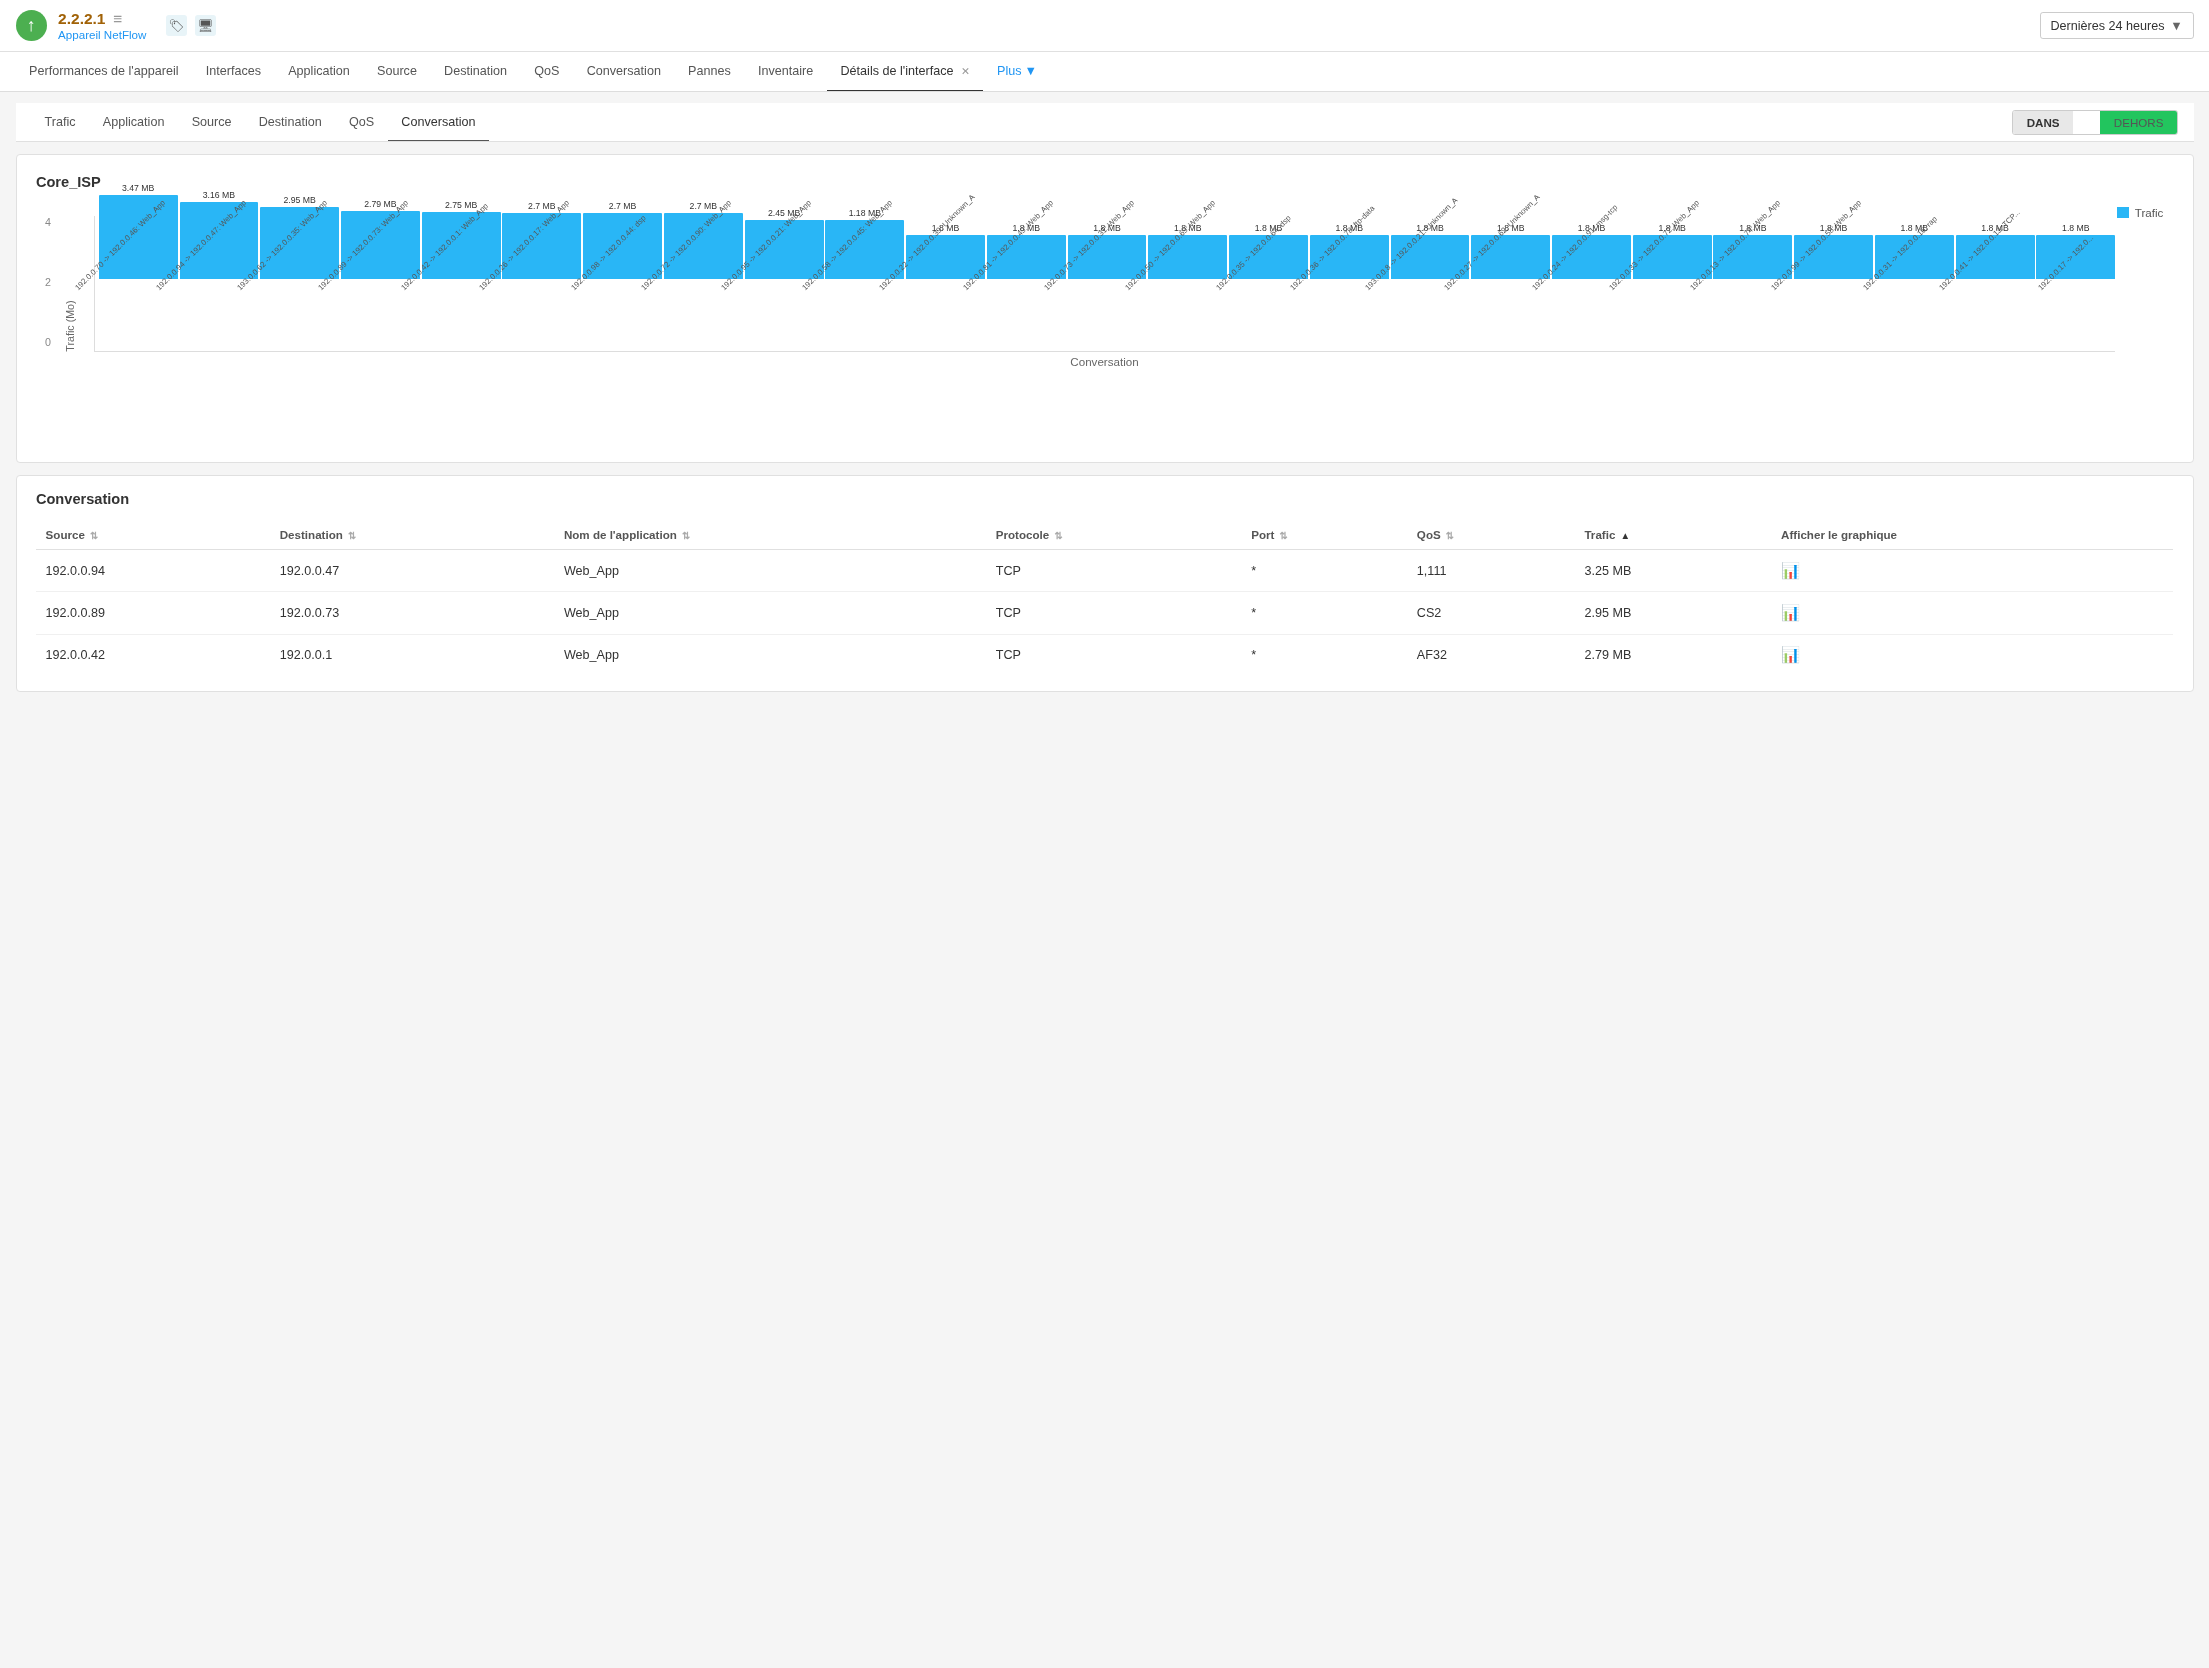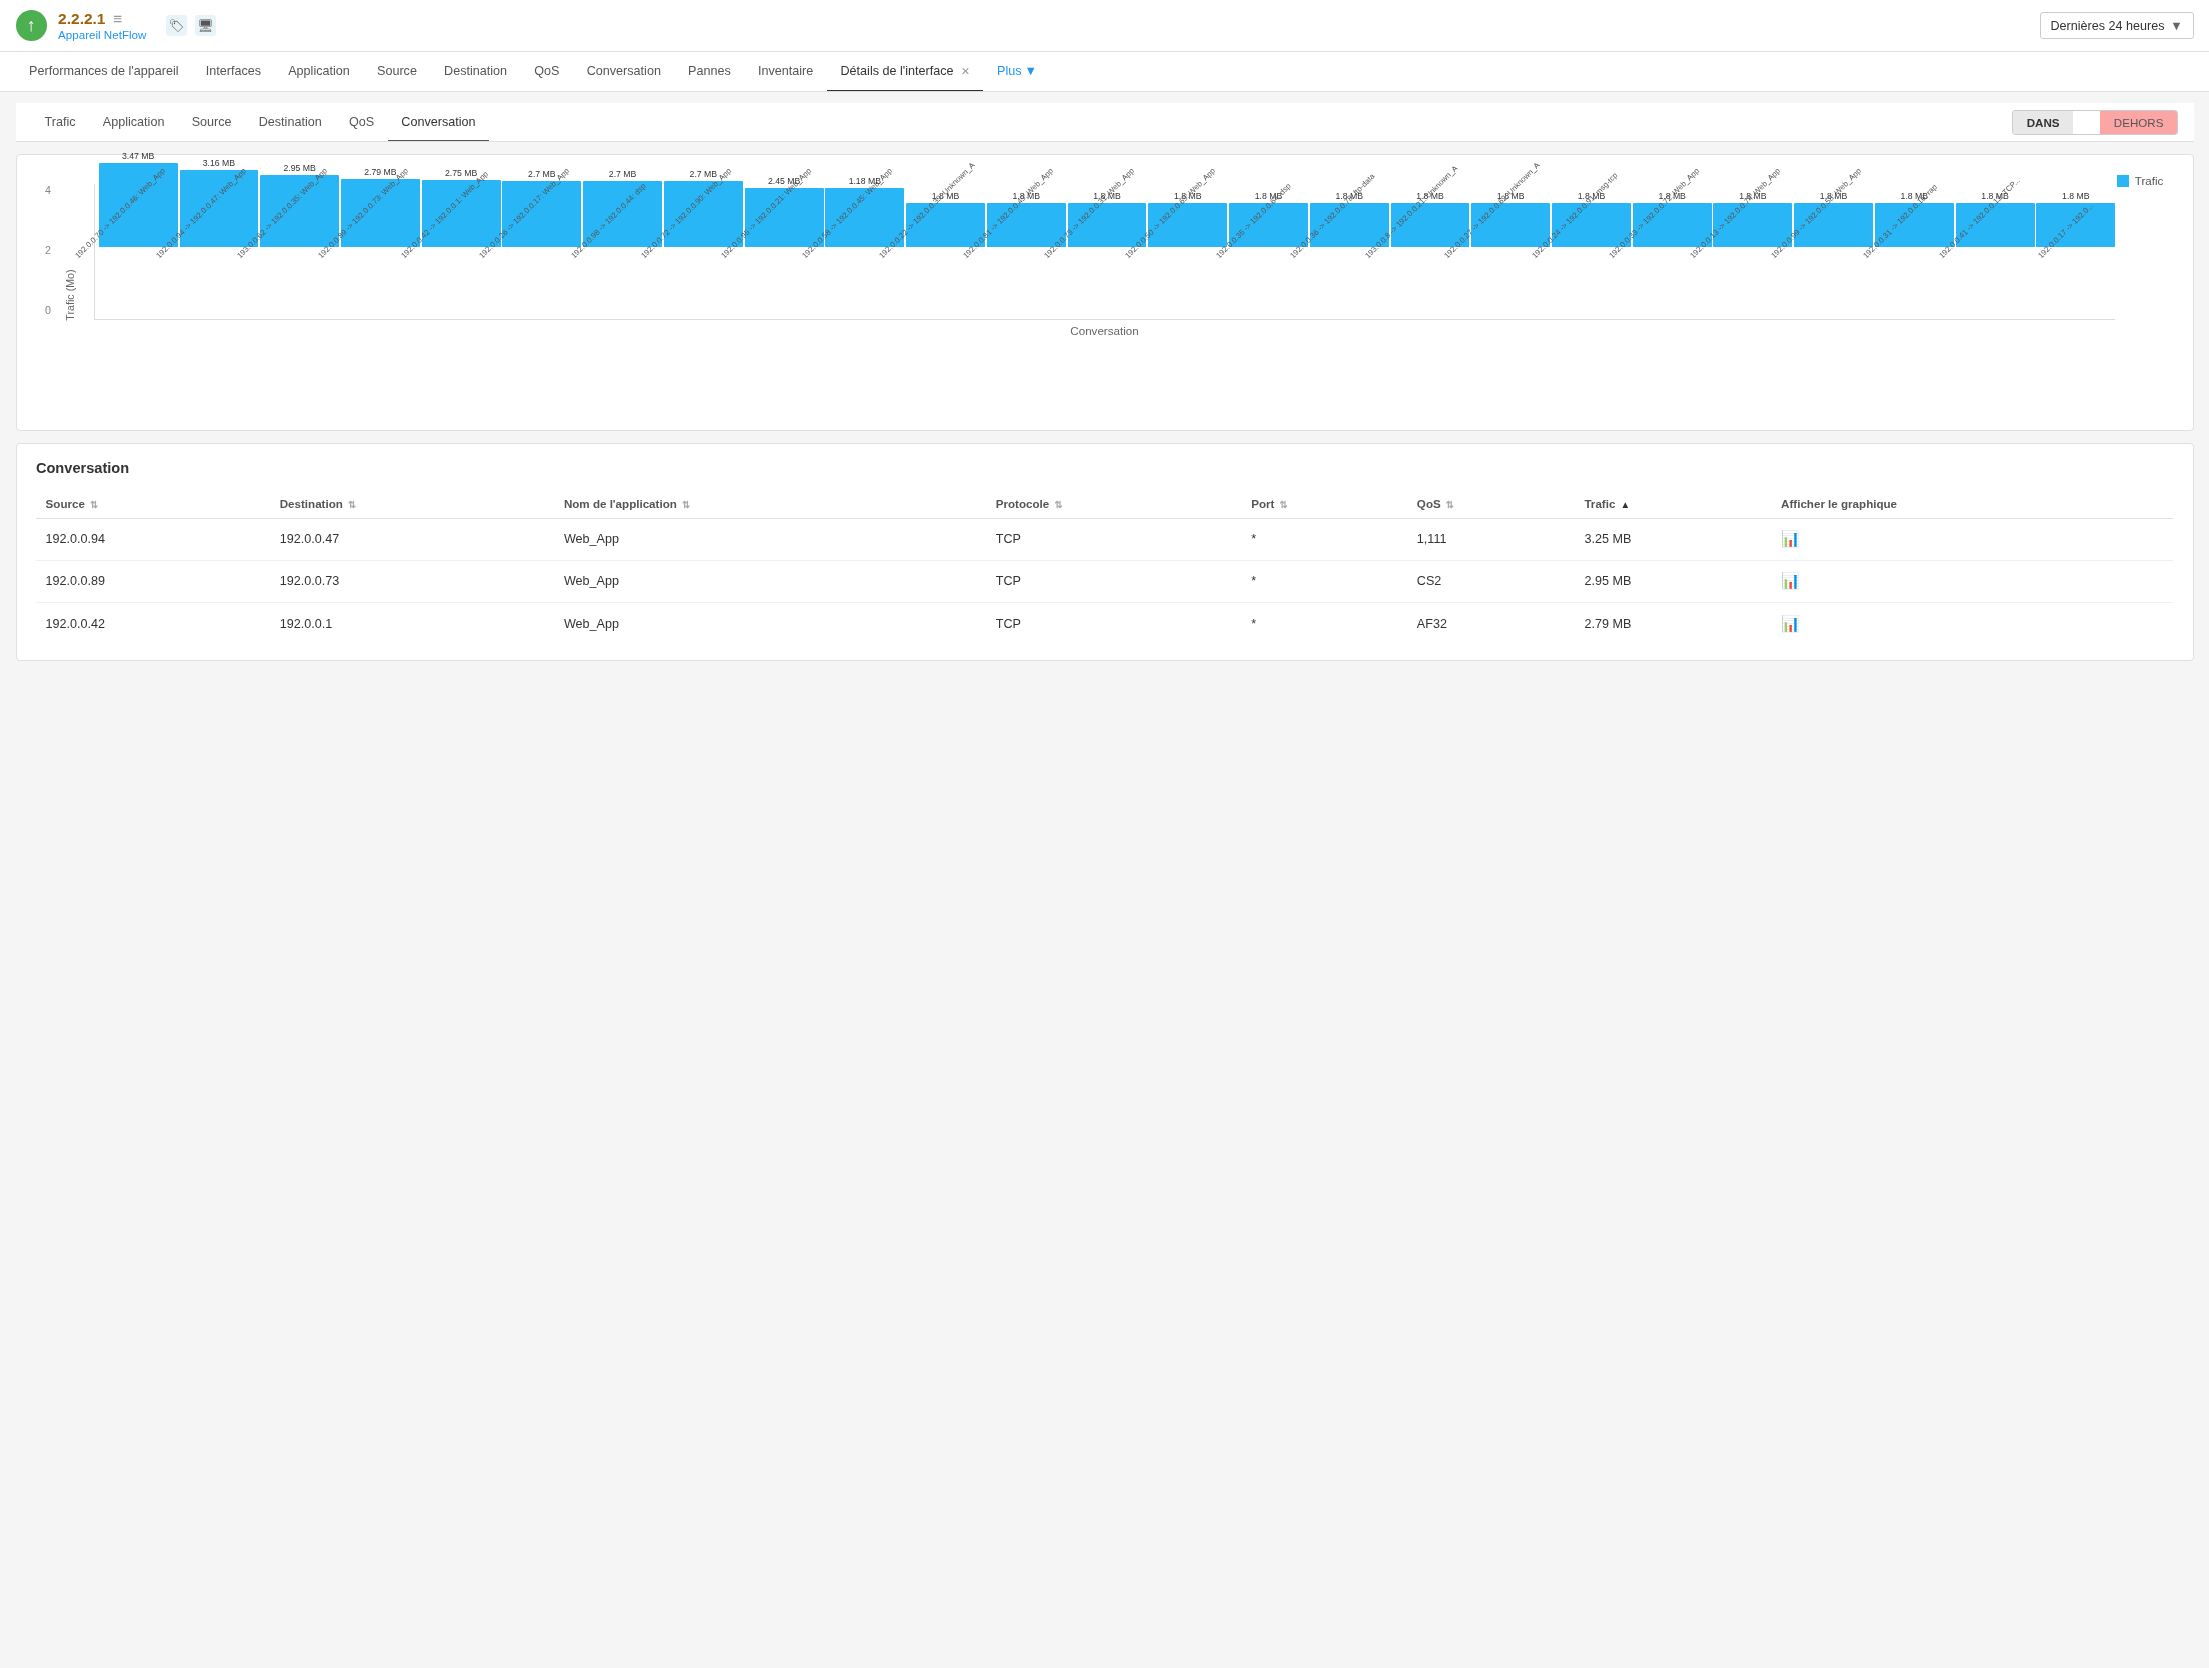--- a/index.html
+++ b/index.html
@@ -27,21 +27,21 @@
 
     
     .content { background: #f5f5f5; padding: 11.6px 15.5px; }
 
     
     .sub-tabs-bar { background: #fff; padding: 0 15.5px; display: flex; align-items: center; border-bottom: 1px solid #e0e0e0; margin-bottom: 11.6px; }
     .sub-tabs { display: flex; flex: 1; }
     .sub-tab { padding: 11.6px 13.6px; font-size: 12.6px; color: #555; cursor: pointer; border-bottom: 1.9px solid transparent; }
     .sub-tab.active { color: #333; border-bottom: 1.9px solid #555; font-weight: 500; }
     .direction-buttons { display: flex; border: 1px solid #ccc; border-radius: 2.9px; overflow: hidden; margin-left: auto; gap: 27px; }
-    .dir-btn { padding: 4.9px 13.6px; font-size: 11.6px; cursor: pointer; background: #fca5a5; color: #555; border: none; }
+    .dir-btn { padding: 4.9px 13.6px; font-size: 11.6px; cursor: pointer; background: #22c55e; color: #555; border: none; }
     .dir-btn.active { background: #e8e8e8; font-weight: 600; color: #333; }
 
     
     .card { background: #fff; border-radius: 3.9px; border: 1px solid #e0e0e0; padding: 19.4px 19.4px 15.5px; margin-bottom: 11.6px; }
     .card-title { font-size: 14.6px; font-weight: 600; color: #333; margin-bottom: 15.5px; }
 
     
     .chart-container { position: relative; padding: 9.7px 58px 78px 58px; }
     .chart-legend { position: absolute; top: 0; right: 9.7px; display: flex; align-items: center; gap: 5.8px; font-size: 11.6px; color: #555; }
     .legend-color { width: 11.6px; height: 11.6px; background: #29b6f6; display: inline-block; }
@@ -151,20 +151,21 @@
         <span>Conversation</span>
       </div>
     </div>
     <div class="direction-buttons">
       <button class="dir-btn active">DANS</button>
       <button class="dir-btn">DEHORS</button>
     </div>
   </div>
 
   <div class="card">
+    <div class="card-title">Core_ISP</div>
 
     <div class="chart-container">
       <div class="chart-legend">
         <span class="legend-color"></span>
         <span>Trafic</span>
       </div>
 
       <div class="chart-y-label">Trafic (Mo)</div>
 
       <div style="position:relative;">

